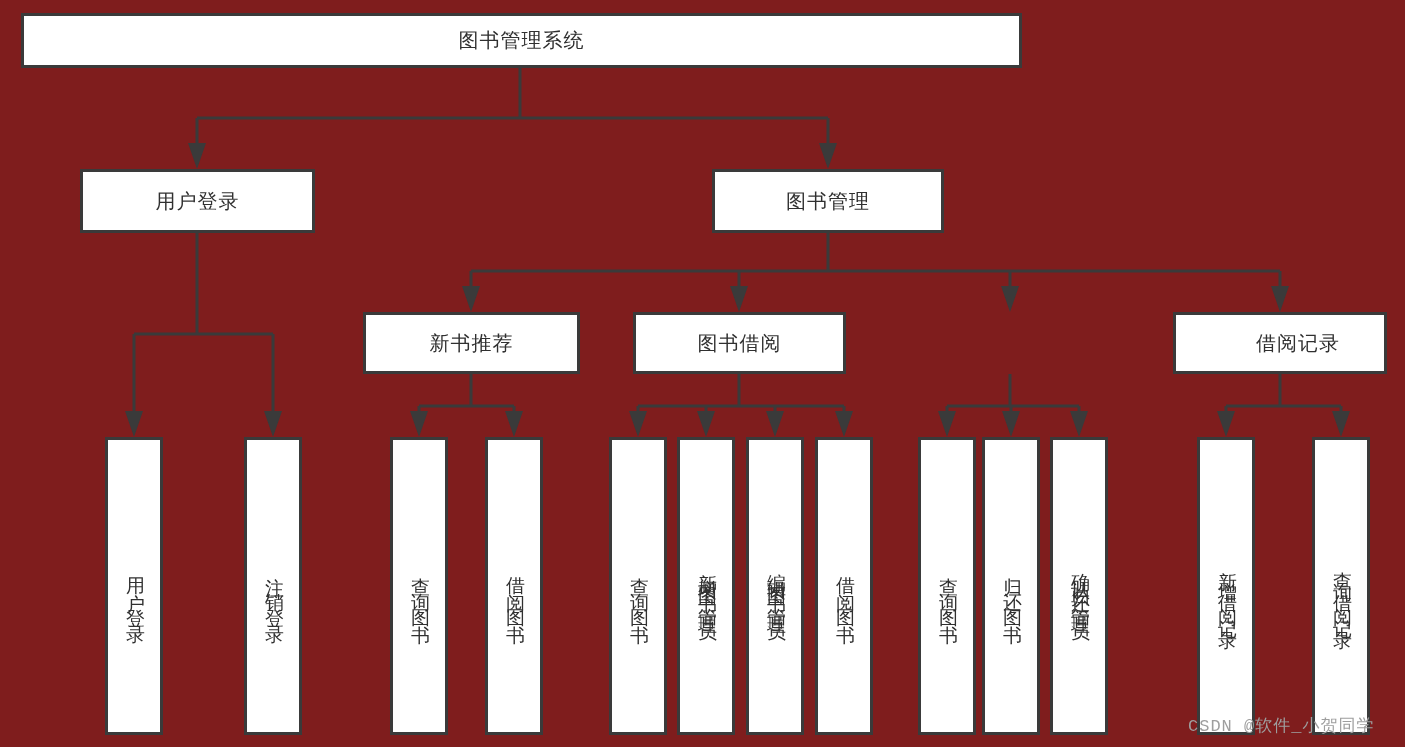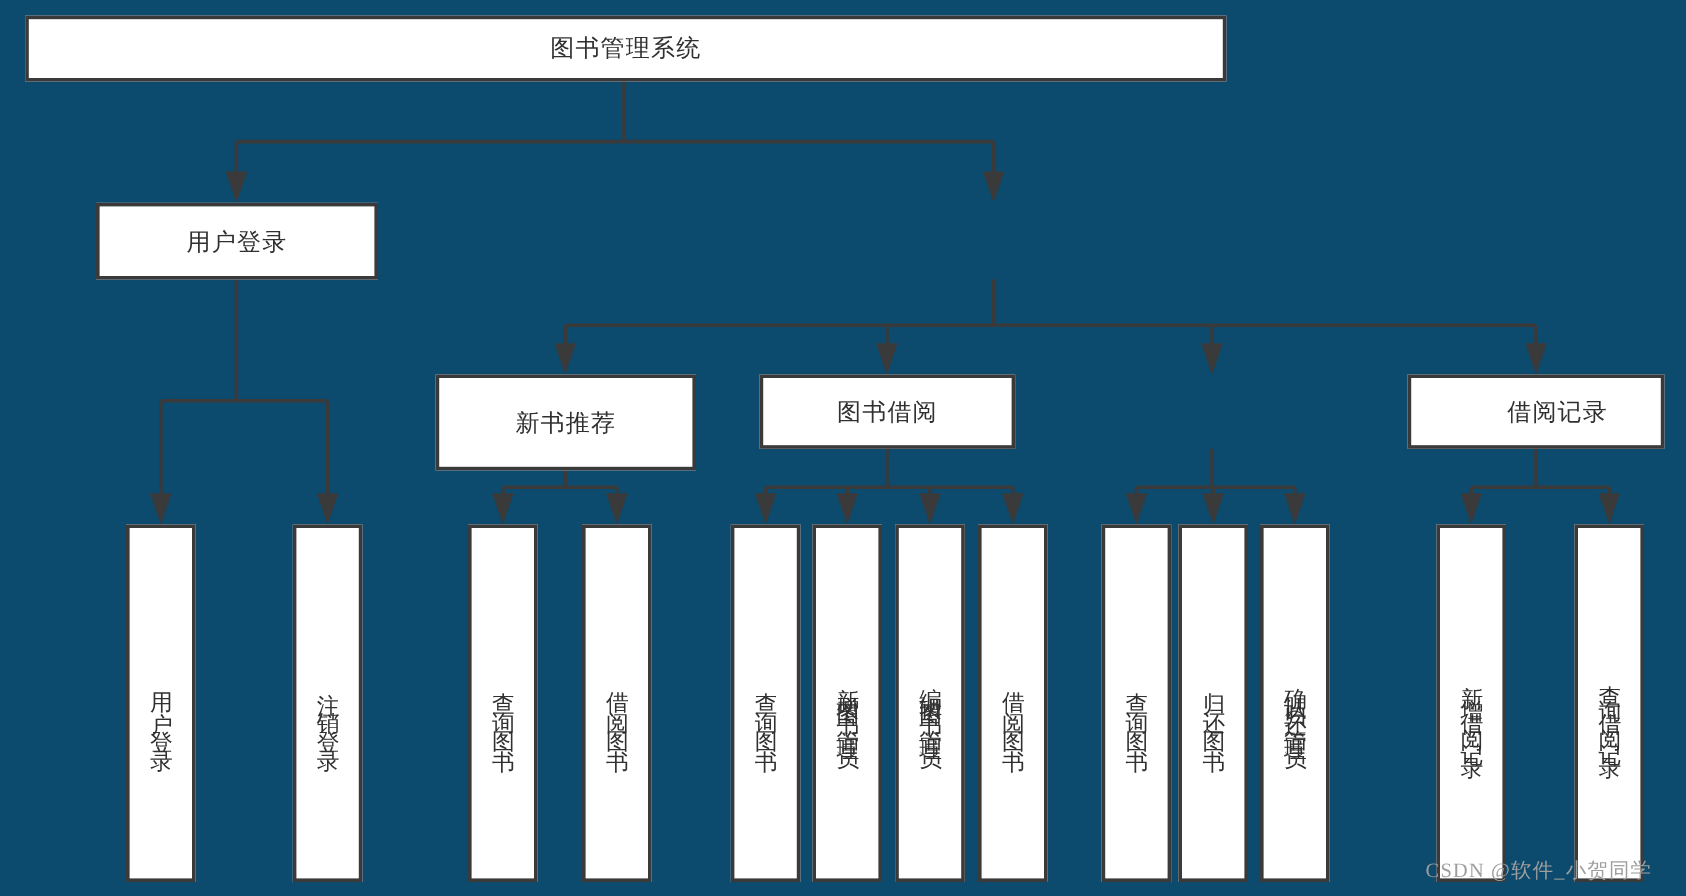--- a/index.html
+++ b/index.html
@@ -1,20 +1,20 @@
 <!DOCTYPE html>
 <html><head>
 <meta charset="utf-8">
 <style>
   html,body { margin:0; padding:0; background:#ffffff; }
   .stage {
     position:relative;
     width:1405px; height:747px;
-    background:#0c4a6e;
-    font-family:Liberation Serif, serif;
+    background:#7f1d1d;
+    font-family:Liberation Mono, monospace;
     overflow:hidden;
   }
   .connectors { position:absolute; left:0; top:0; }
   .box {
     position:absolute;
     box-sizing:border-box;
     border:3px solid #3a3a3a;
     background:#ffffff;
     display:flex;
     align-items:center;
@@ -66,22 +66,25 @@
              M1217,411 h18 l-9,26 z M1332,411 h18 l-9,26 z"></path>
   </svg>
 
   <div class="box h" style="left:21px; top:13px; width:1001px; height:55px;">
     <span>图书管理系统</span>
   </div>
 
   <div class="box h" style="left:80px; top:169px; width:235px; height:64px;">
     <span>用户登录</span>
   </div>
+  <div class="box h" style="left:712px; top:169px; width:232px; height:64px;">
+    <span>图书管理</span>
+  </div>
 
-  <div class="box h" style="left:363px; top:312px; width:217px; height:80px;">
+  <div class="box h" style="left:363px; top:312px; width:217px; height:62px;">
     <span>新书推荐</span>
   </div>
   <div class="box h" style="left:633px; top:312px; width:213px; height:62px;">
     <span>图书借阅</span>
   </div>
   <div class="box h" style="left:1173px; top:312px; width:214px; height:62px;padding-left:36px;">
     <span>借阅记录</span>
   </div>
 
   <div class="box v ls4" style="left:105px; top:437px; width:58px; height:298px;">

